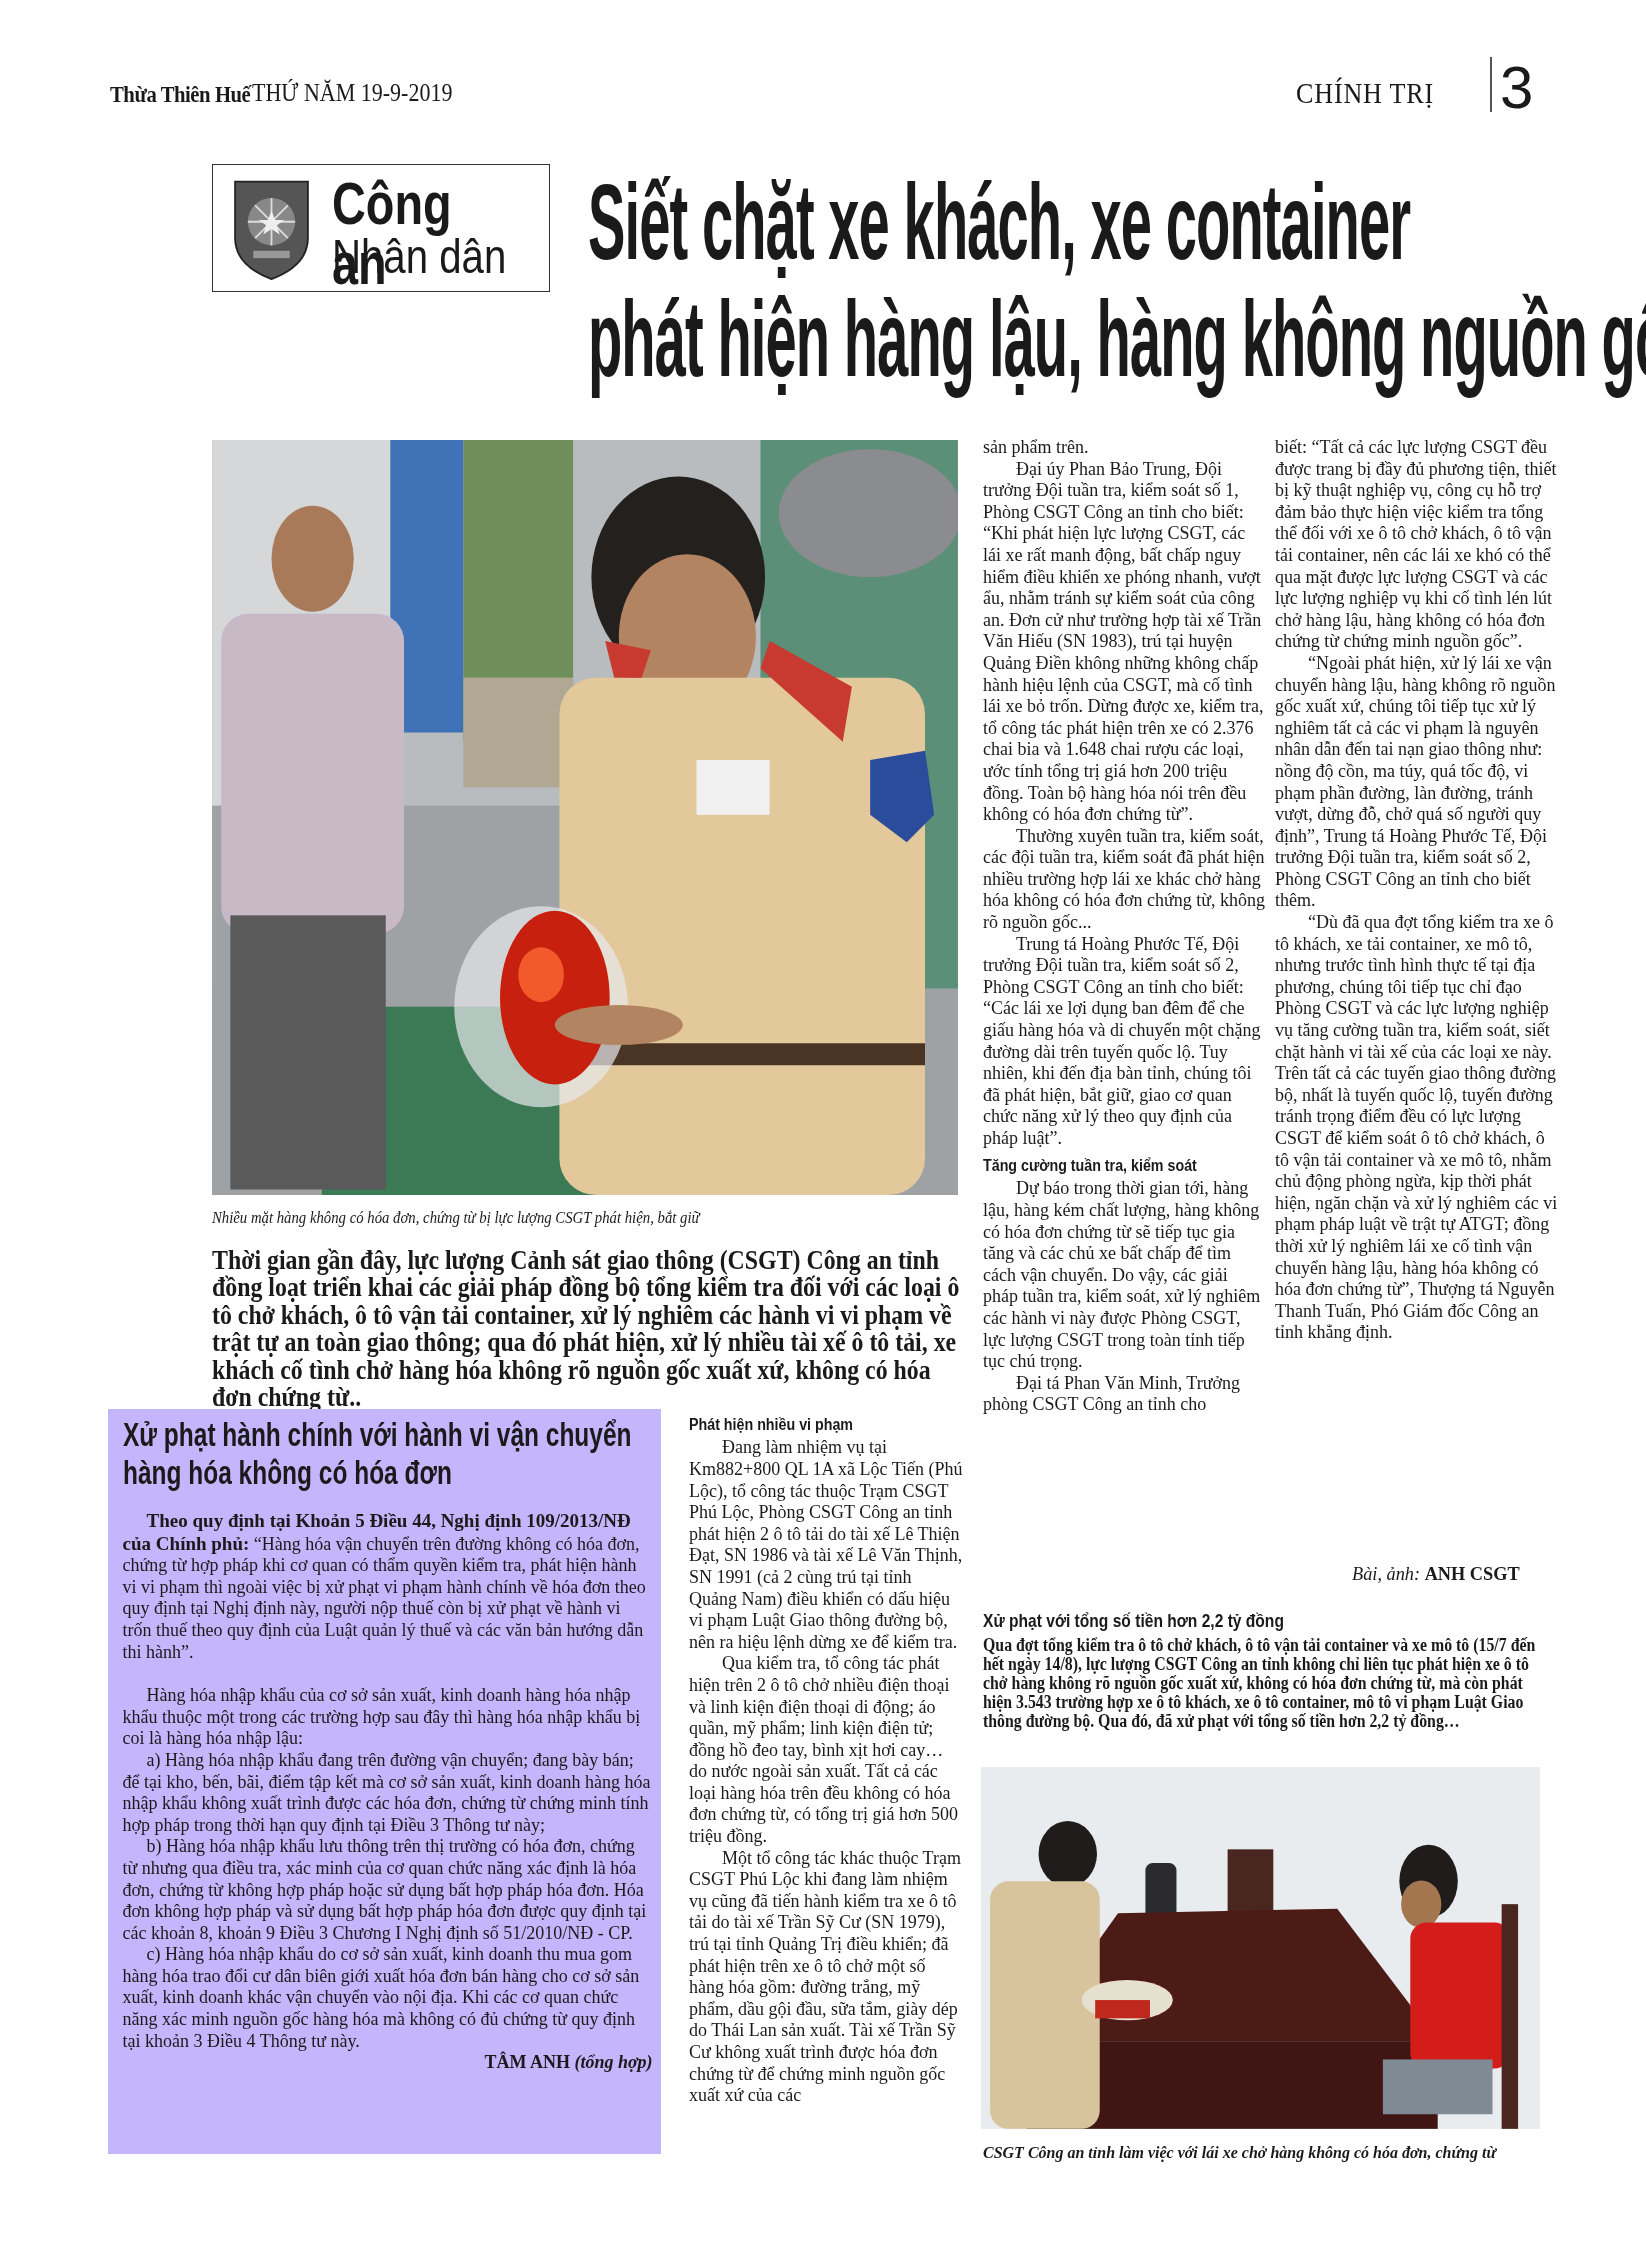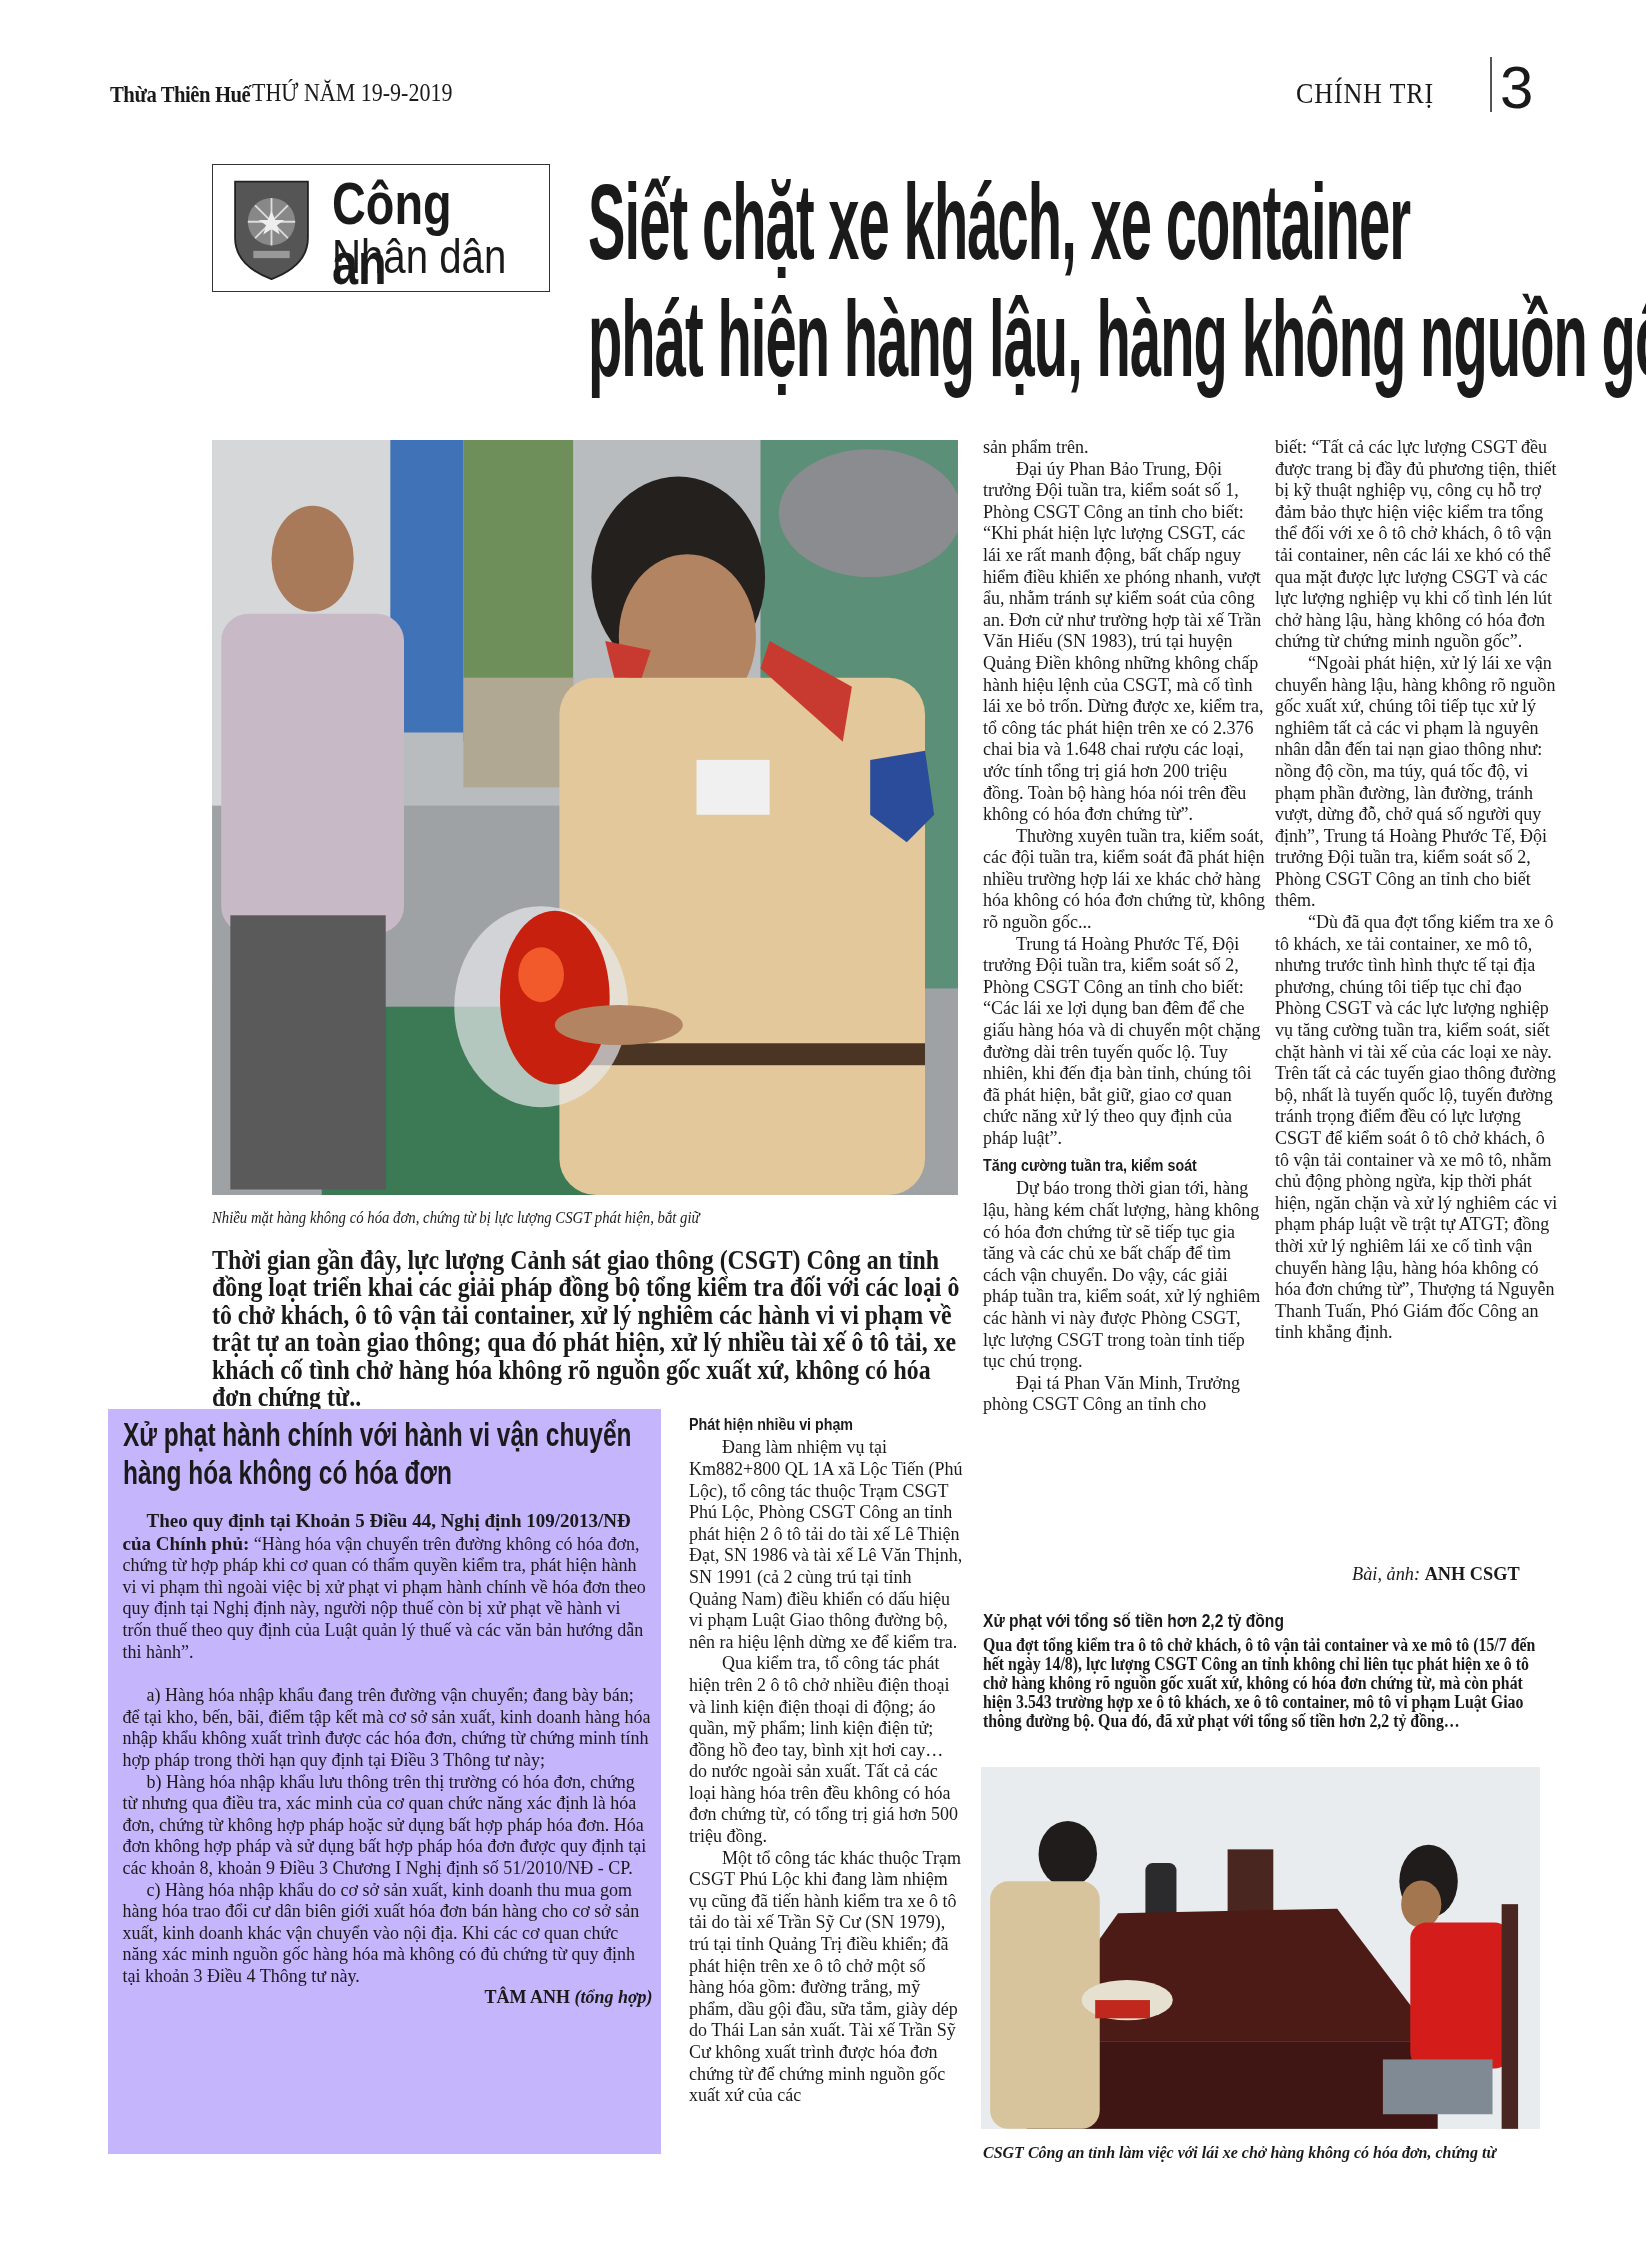--- a/index.html
+++ b/index.html
@@ -133,20 +133,21 @@
 <div class="abs byline">
   <i>Bài, ảnh:</i>
   <b>ANH CSGT</b>
 </div>
 
 <div class="abs box">
   <h2>Xử phạt hành chính với hành vi vận chuyển hàng hóa không có hóa đơn</h2>
   <div class="boxbody">
     <p><b>Theo quy định tại Khoản 5 Điều 44, Nghị định 109/2013/NĐ của Chính phủ:</b><span> “Hàng hóa vận chuyển trên đường không có hóa đơn, chứng từ hợp pháp khi cơ quan có thẩm quyền kiểm tra, phát hiện hành vi vi phạm thì ngoài việc bị xử phạt vi phạm hành chính về hóa đơn theo quy định tại Nghị định này, người nộp thuế còn bị xử phạt về hành vi trốn thuế theo quy định của Luật quản lý thuế và các văn bản hướng dẫn thi hành”.</span></p>
     <div class="gap"></div>
+    <p>Hàng hóa nhập khẩu của cơ sở sản xuất, kinh doanh hàng hóa nhập khẩu thuộc một trong các trường hợp sau đây thì hàng hóa nhập khẩu bị coi là hàng hóa nhập lậu:</p>
     <p>a) Hàng hóa nhập khẩu đang trên đường vận chuyển; đang bày bán; để tại kho, bến, bãi, điểm tập kết mà cơ sở sản xuất, kinh doanh hàng hóa nhập khẩu không xuất trình được các hóa đơn, chứng từ chứng minh tính hợp pháp trong thời hạn quy định tại Điều 3 Thông tư này;</p>
     <p>b) Hàng hóa nhập khẩu lưu thông trên thị trường có hóa đơn, chứng từ nhưng qua điều tra, xác minh của cơ quan chức năng xác định là hóa đơn, chứng từ không hợp pháp hoặc sử dụng bất hợp pháp hóa đơn. Hóa đơn không hợp pháp và sử dụng bất hợp pháp hóa đơn được quy định tại các khoản 8, khoản 9 Điều 3 Chương I Nghị định số 51/2010/NĐ - CP.</p>
     <p>c) Hàng hóa nhập khẩu do cơ sở sản xuất, kinh doanh thu mua gom hàng hóa trao đổi cư dân biên giới xuất hóa đơn bán hàng cho cơ sở sản xuất, kinh doanh khác vận chuyển vào nội địa. Khi các cơ quan chức năng xác minh nguồn gốc hàng hóa mà không có đủ chứng từ quy định tại khoản 3 Điều 4 Thông tư này.</p>
     <div class="boxsig">
       <span>TÂM ANH</span>
       <i>(tổng hợp)</i>
     </div>
   </div>
 </div>
 

